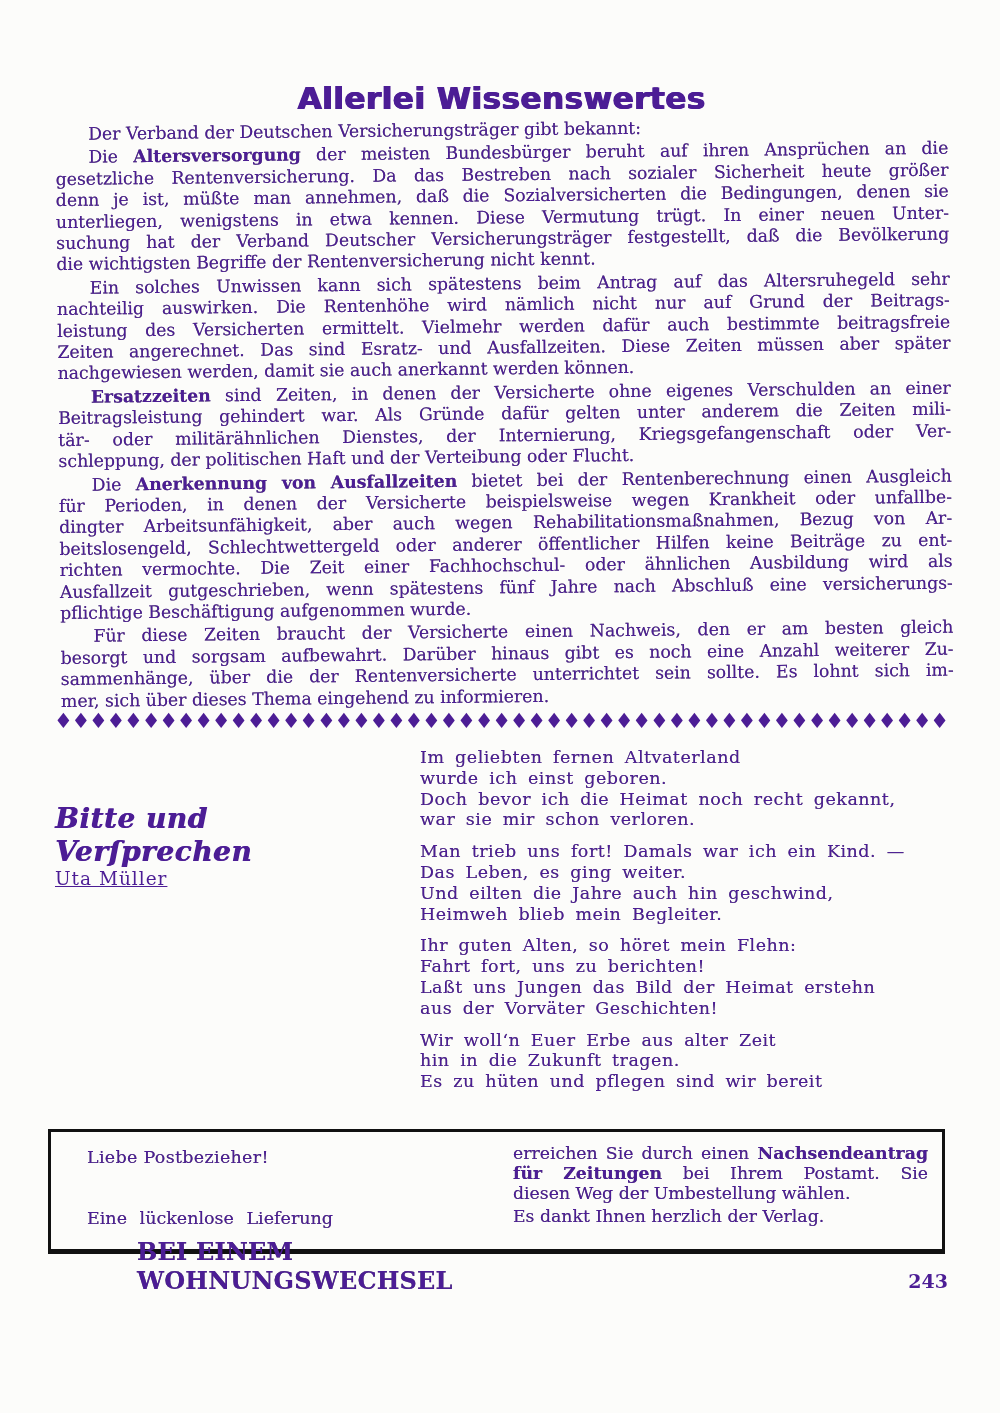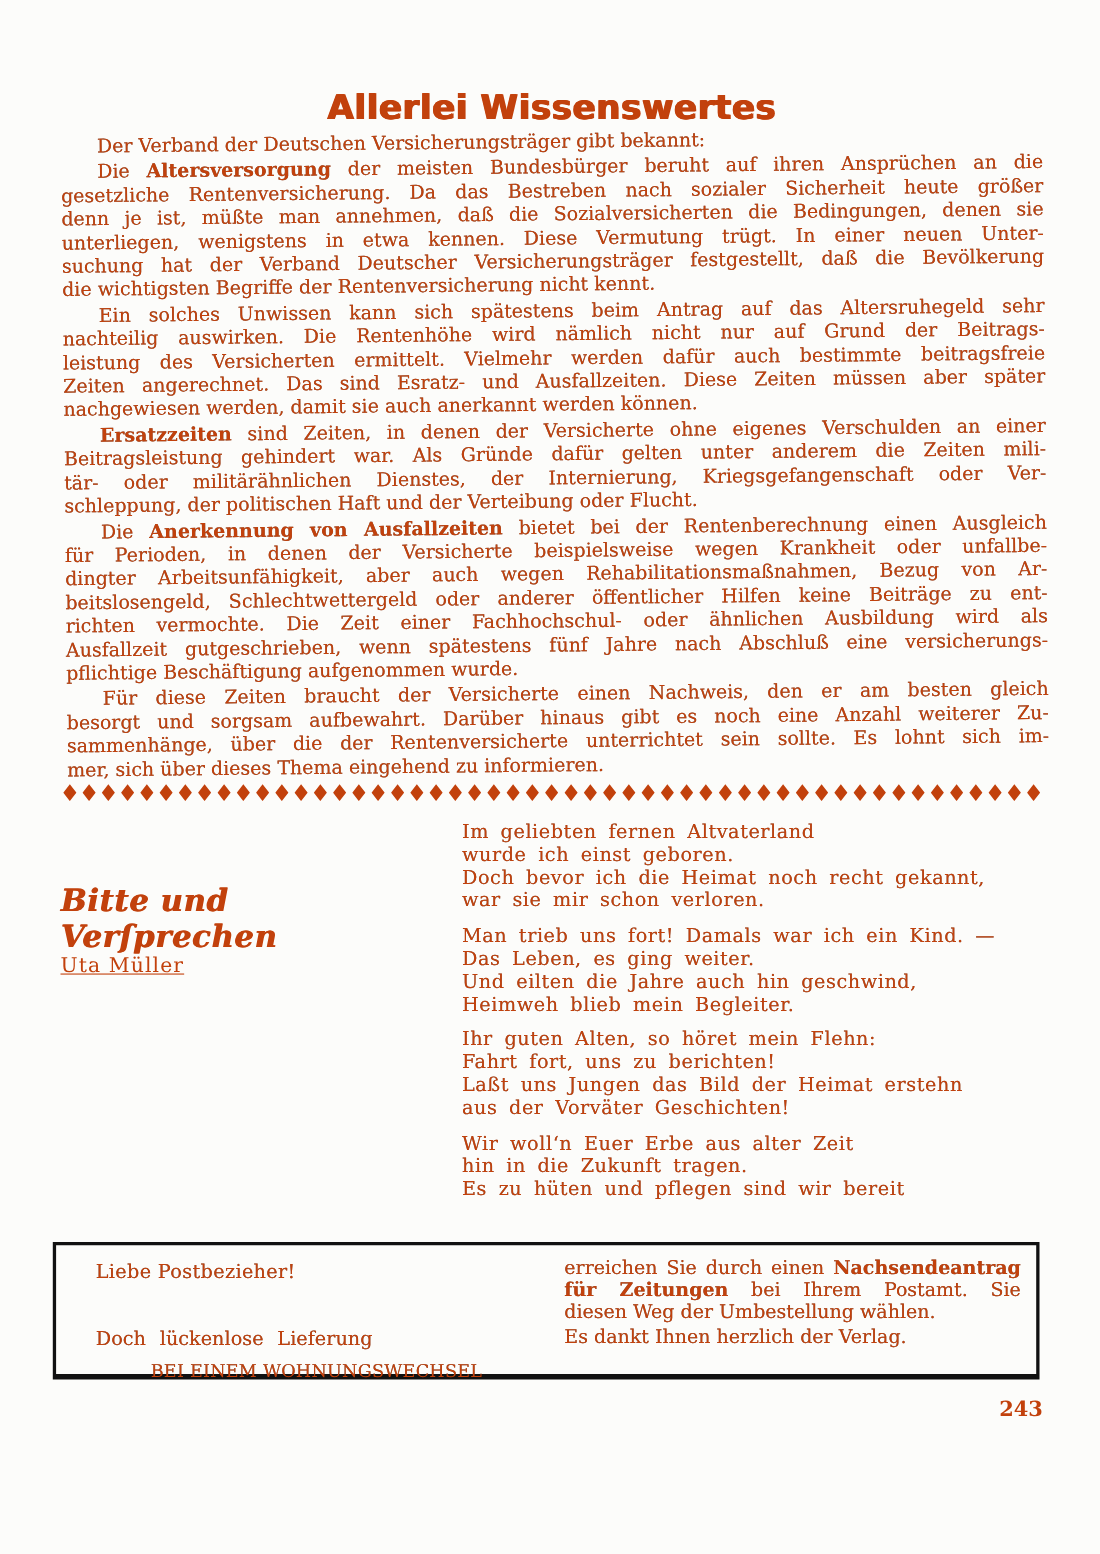--- a/index.html
+++ b/index.html
@@ -1,18 +1,18 @@
 <!DOCTYPE html>
 <html><head>
 <meta charset="utf-8">
 <style>
   html,body { margin:0; padding:0; background:#e8e8e6; }
   .sheet {
     position:relative; width:1000px; height:1413px; margin:0 auto;
-    background:#fcfcfa; color:#c2410c; overflow:hidden;
+    background:#fcfcfa; color:#4c1d95; overflow:hidden;
     font-family:"DejaVu Serif", serif;
   }
   
   .article { position:absolute; left:55px; top:80px; width:893px; }
   .article-title {
     text-align:center; font-family:"DejaVu Sans", sans-serif; font-weight:bold;
     font-size:31px; letter-spacing:0.5px; line-height:36px; margin-bottom:8px;
     text-shadow:1px 0 0 currentColor, -0.4px 0 0 currentColor;
   }
   .article-body {
@@ -47,21 +47,21 @@
   }
   
   .notice-box {
     position:absolute; left:48px; top:1129px; width:897px; height:125px;
     border:3px solid #111; border-bottom-width:5px; box-sizing:border-box;
     display:flex; text-shadow:0 0 0.3px rgba(0,0,0,0.55);
   }
   .notice-left { width:458px; padding:15px 0 0 36px; box-sizing:border-box; font-size:17.5px; }
   .notice-salutation { letter-spacing:0.3px; }
   .notice-delivery { margin-top:41px; word-spacing:7px; }
-  .notice-keyline { margin-top:9px; margin-left:50px; font-weight:normal; font-size:16px; letter-spacing:0.2px; }
+  .notice-keyline { margin-top:9px; margin-left:50px; font-weight:bold; font-size:24px; letter-spacing:0.2px; }
   .notice-right { flex:1; padding:12px 14px 0 4px; font-size:17.3px; }
   .notice-right .line { line-height:19.8px; }
   .notice-right .para + .para { margin-top:4px; }
   
   .page-number { position:absolute; right:52px; top:1270px; font-size:19px; font-weight:bold; }
 </style>
 </head>
 <body>
 
 <div class="sheet">
@@ -140,21 +140,21 @@
       <div class="stanza">
         <div class="poem-line">Wir woll‘n Euer Erbe aus alter Zeit</div>
         <div class="poem-line">hin in die Zukunft tragen.</div>
         <div class="poem-line">Es zu hüten und pflegen sind wir bereit</div>
       </div>
     </div>
 
   <div class="notice-box">
     <div class="notice-left">
       <div class="notice-salutation">Liebe Postbezieher!</div>
-      <div class="notice-delivery">Doch lückenlose Lieferung</div>
+      <div class="notice-delivery">Eine lückenlose Lieferung</div>
       <div class="notice-keyline">BEI EINEM WOHNUNGSWECHSEL</div>
     </div>
     <div class="notice-right">
         <div class="para">
           <div class="line"><span>erreichen Sie durch einen </span><b>Nachsendeantrag</b></div>
           <div class="line"><b>für Zeitungen</b><span> bei Ihrem Postamt. Sie</span></div>
           <div class="line last"><span>diesen Weg der Umbestellung wählen.</span></div>
         </div>
         <div class="para">
           <div class="line last"><span>Es dankt Ihnen herzlich der Verlag.</span></div>

